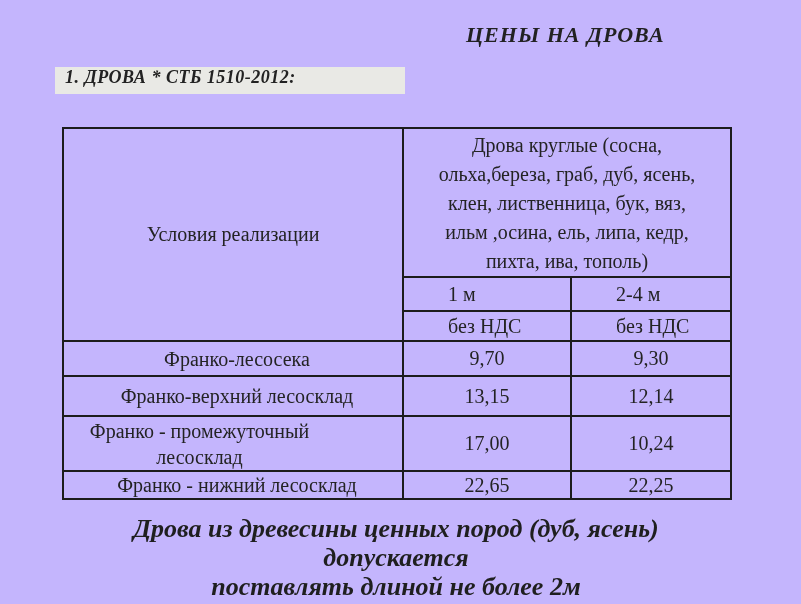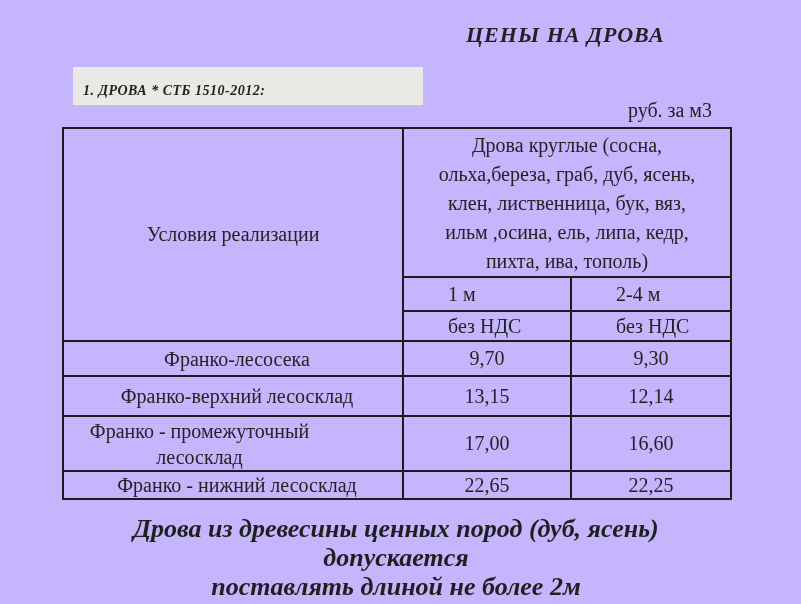--- a/index.html
+++ b/index.html
@@ -18,28 +18,28 @@
     left: 466px;
     font-size: 22px;
     font-weight: bold;
     font-style: italic;
     letter-spacing: 1px;
     white-space: nowrap;
   }
   .section-heading {
     position: absolute;
     top: 67px;
-    left: 73px;
+    left: 55px;
     width: 332px;
     background: #e9e9e5;
-    font-size: 14px;
+    font-size: 18px;
     font-weight: bold;
     font-style: italic;
     letter-spacing: 0.5px;
-    padding: 16px 8px 6px 10px;
+    padding: 0 8px 6px 10px;
     white-space: nowrap;
   }
   .unit-note {
     position: absolute;
     top: 99px;
     left: 62px;
     width: 650px;
     text-align: right;
     font-size: 20px;
   }
@@ -91,21 +91,20 @@
 </style>
 </head>
 <body>
 
 <div class="page">
 
   <div class="doc-title">ЦЕНЫ НА ДРОВА</div>
 
   <div class="section-heading">1. ДРОВА * СТБ 1510-2012:</div>
 
-  <div class="unit-note">руб. за м3</div>
 
   <table class="price-table">
     <colgroup>
       <col class="c1">
         <col class="c2">
         <col class="c3">
     </colgroup>
     <tbody>
       <tr class="header-row">
         <td class="conditions-cell" rowspan="3">Условия реализации</td>
@@ -134,21 +133,21 @@
       <tr class="r2">
         <td class="label-cell">Франко-верхний лесосклад</td>
         <td class="price-cell">13,15</td>
         <td class="price-cell">12,14</td>
       </tr>
       <tr class="r3">
         <td class="label-cell">
           <div class="label-narrow">Франко - промежуточный лесосклад</div>
         </td>
         <td class="price-cell">17,00</td>
-        <td class="price-cell">16,60</td>
+        <td class="price-cell">10,24</td>
       </tr>
       <tr class="r4">
         <td class="label-cell">Франко - нижний лесосклад</td>
         <td class="price-cell">22,65</td>
         <td class="price-cell">22,25</td>
       </tr>
     </tbody>
   </table>
 
   <div class="footnote">

